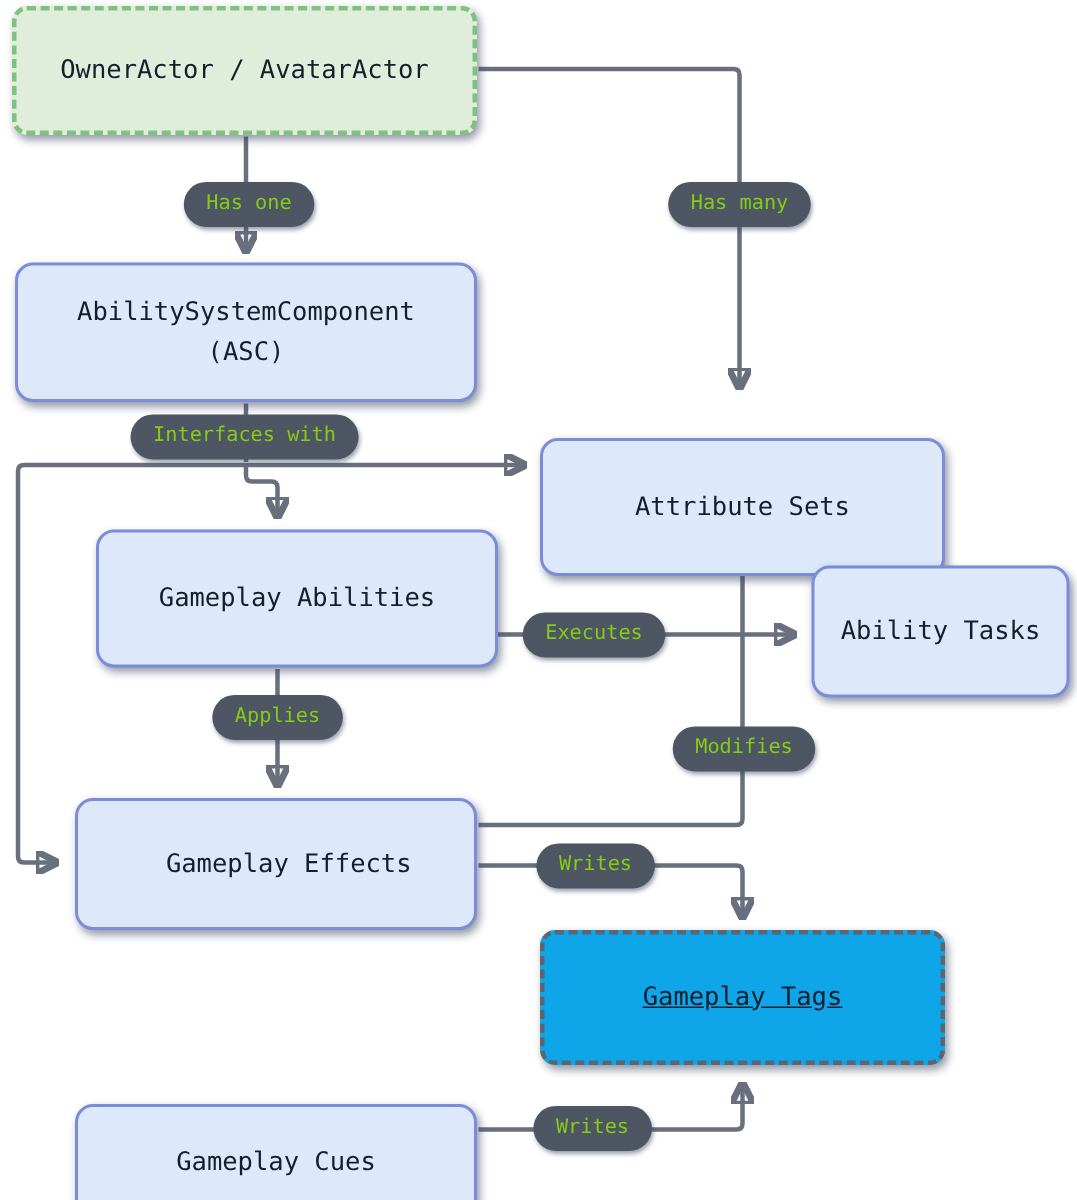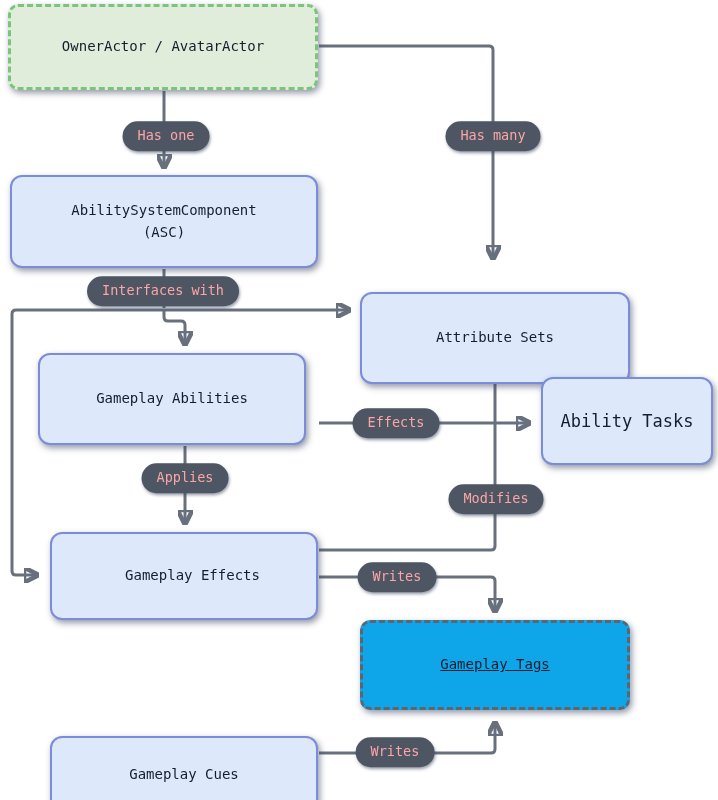--- a/index.html
+++ b/index.html
@@ -24,21 +24,21 @@
     stroke-linecap: butt;
   }
   .node {
     position: absolute;
     z-index: 2;
     display: flex;
     flex-direction: column;
     align-items: center;
     justify-content: center;
     text-align: center;
-    font-size: 14px;
+    font-size: 17px;
     color: #151e2d;
     background: #dde8fb;
     border: 2px solid #7b8cd8;
     border-radius: 12px;
     box-shadow: 2px 3px 6px rgba(60,70,95,0.55);
     box-sizing: border-box;
     line-height: 1.55;
   }
   .node--green {
     background: #e0edda;
@@ -49,21 +49,21 @@
     background: #0ea5e9;
     border: 3px dashed #5d6570;
     border-radius: 10px;
     text-decoration: underline;
   }
   .pill {
     position: absolute;
     z-index: 3;
     transform: translate(-50%, -50%);
     background: #4e5663;
-    color: #fca5a5;
+    color: #84cc16;
     font-size: 13.5px;
     line-height: 1;
     padding: 8px 15px;
     border-radius: 15px;
     white-space: nowrap;
     box-shadow: 1px 2px 3px rgba(60,70,95,0.5);
   }
 </style>
 </head>
 <body>
@@ -95,21 +95,21 @@
 
   <div class="node" style="left:10px; top:175px; width:308px; height:93px;">
     <span>AbilitySystemComponent</span>
     <span>(ASC)</span>
   </div>
 
   <div class="node" style="left:360px; top:265px; width:270px; height:92px;margin-top:27px;">
     <span>Attribute Sets</span>
   </div>
 
-  <div class="node" style="left:38px; top:353px; width:268px; height:92px;">
+  <div class="node" style="left:64px; top:353px; width:268px; height:92px;">
     <span>Gameplay Abilities</span>
   </div>
 
   <div class="node" style="left:541px; top:377px; width:172px; height:88px; font-size:17px;">
     <span>Ability Tasks</span>
   </div>
 
   <div class="node" style="left:50px; top:532px; width:268px; height:88px;padding-left:17px;">
     <span>Gameplay Effects</span>
   </div>
@@ -119,18 +119,18 @@
   </div>
 
   <div class="node" style="left:50px; top:708px; width:268px; height:78px;margin-top:28px;">
     <span>Gameplay Cues</span>
   </div>
 
   <div class="pill" style="left:166px; top:136px;">Has one</div>
   <div class="pill" style="left:493px; top:136px;">Has many</div>
   <div class="pill" style="left:163px; top:291px;">Interfaces with</div>
   <div class="pill" style="left:185px; top:478px;">Applies</div>
-  <div class="pill" style="left:396px; top:423px;">Effects</div>
+  <div class="pill" style="left:396px; top:423px;">Executes</div>
   <div class="pill" style="left:496px; top:499px;">Modifies</div>
   <div class="pill" style="left:397px; top:577px;">Writes</div>
   <div class="pill" style="left:395px; top:752px;">Writes</div>
 
 </div>
 
 </body></html>

